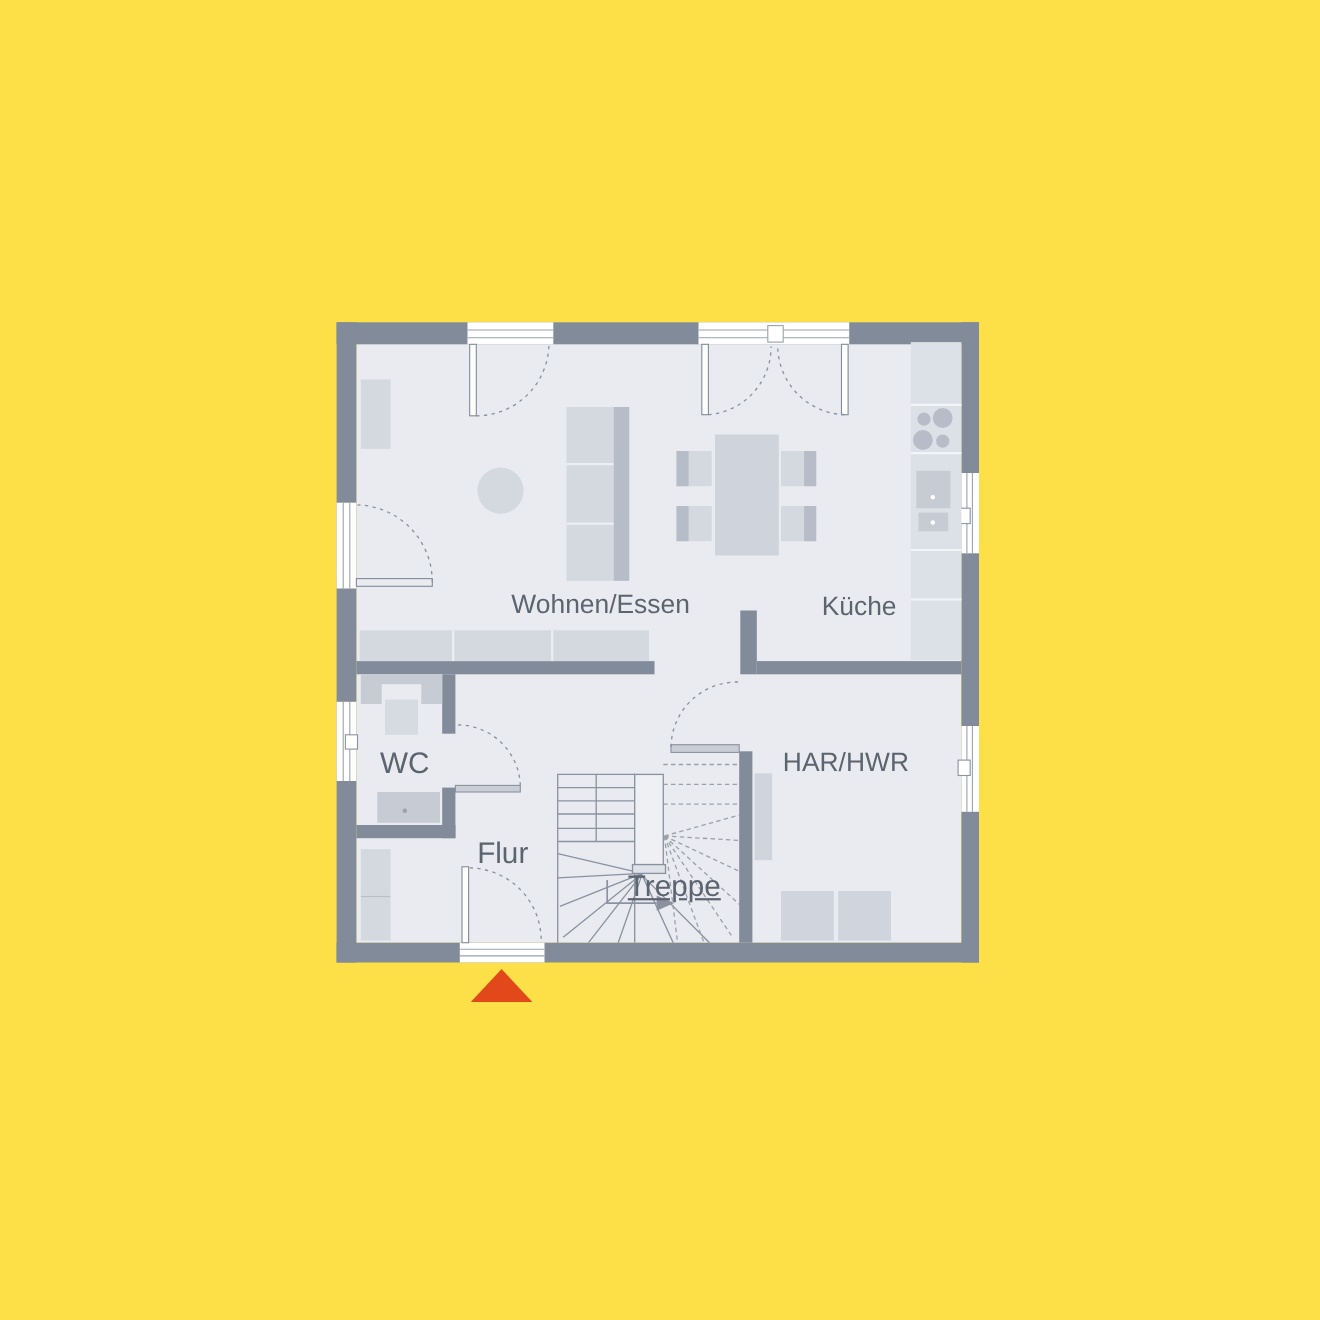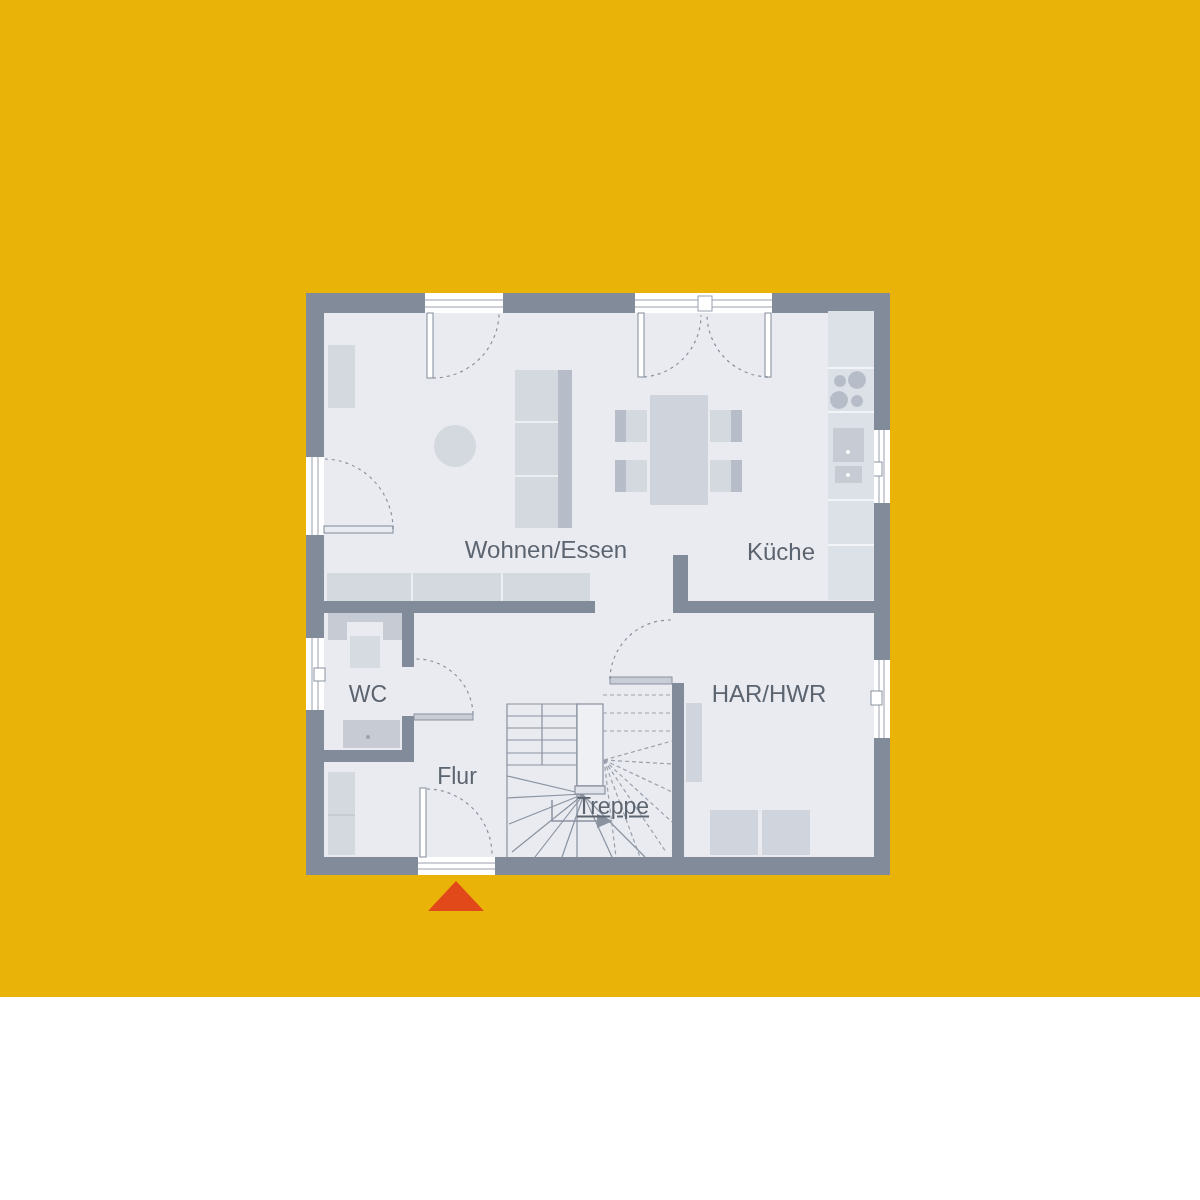--- a/index.html
+++ b/index.html
@@ -1,22 +1,22 @@
 <!DOCTYPE html>
 <html><head>
 <meta charset="utf-8">
 <style>
   html,body{margin:0;padding:0;background:#ffffff;}
-  .canvas{position:relative;width:1200px;height:997px;background:#eab308;overflow:hidden;
+  .canvas{position:relative;width:1200px;height:1200px;background:#fde047;overflow:hidden;
           font-family:"Liberation Sans", sans-serif;text-align:center;}
   .plan-svg{position:absolute;left:300px;top:280px;}
   .room-label{position:absolute;transform:translate(-50%,-50%);color:#5c6470;
               white-space:nowrap;font-weight:400;}
   .lbl-24{font-size:24px;}
-  .lbl-23{font-size:23px;}
+  .lbl-23{font-size:27px;}
 </style>
 </head>
 <body>
 
 <div class="canvas">
 
   <svg class="plan-svg" width="600" height="640" viewBox="300 280 600 640" xmlns="http://www.w3.org/2000/svg">
 
     <rect x="324" y="311" width="550" height="546" fill="#e9ebf0"></rect>
 

